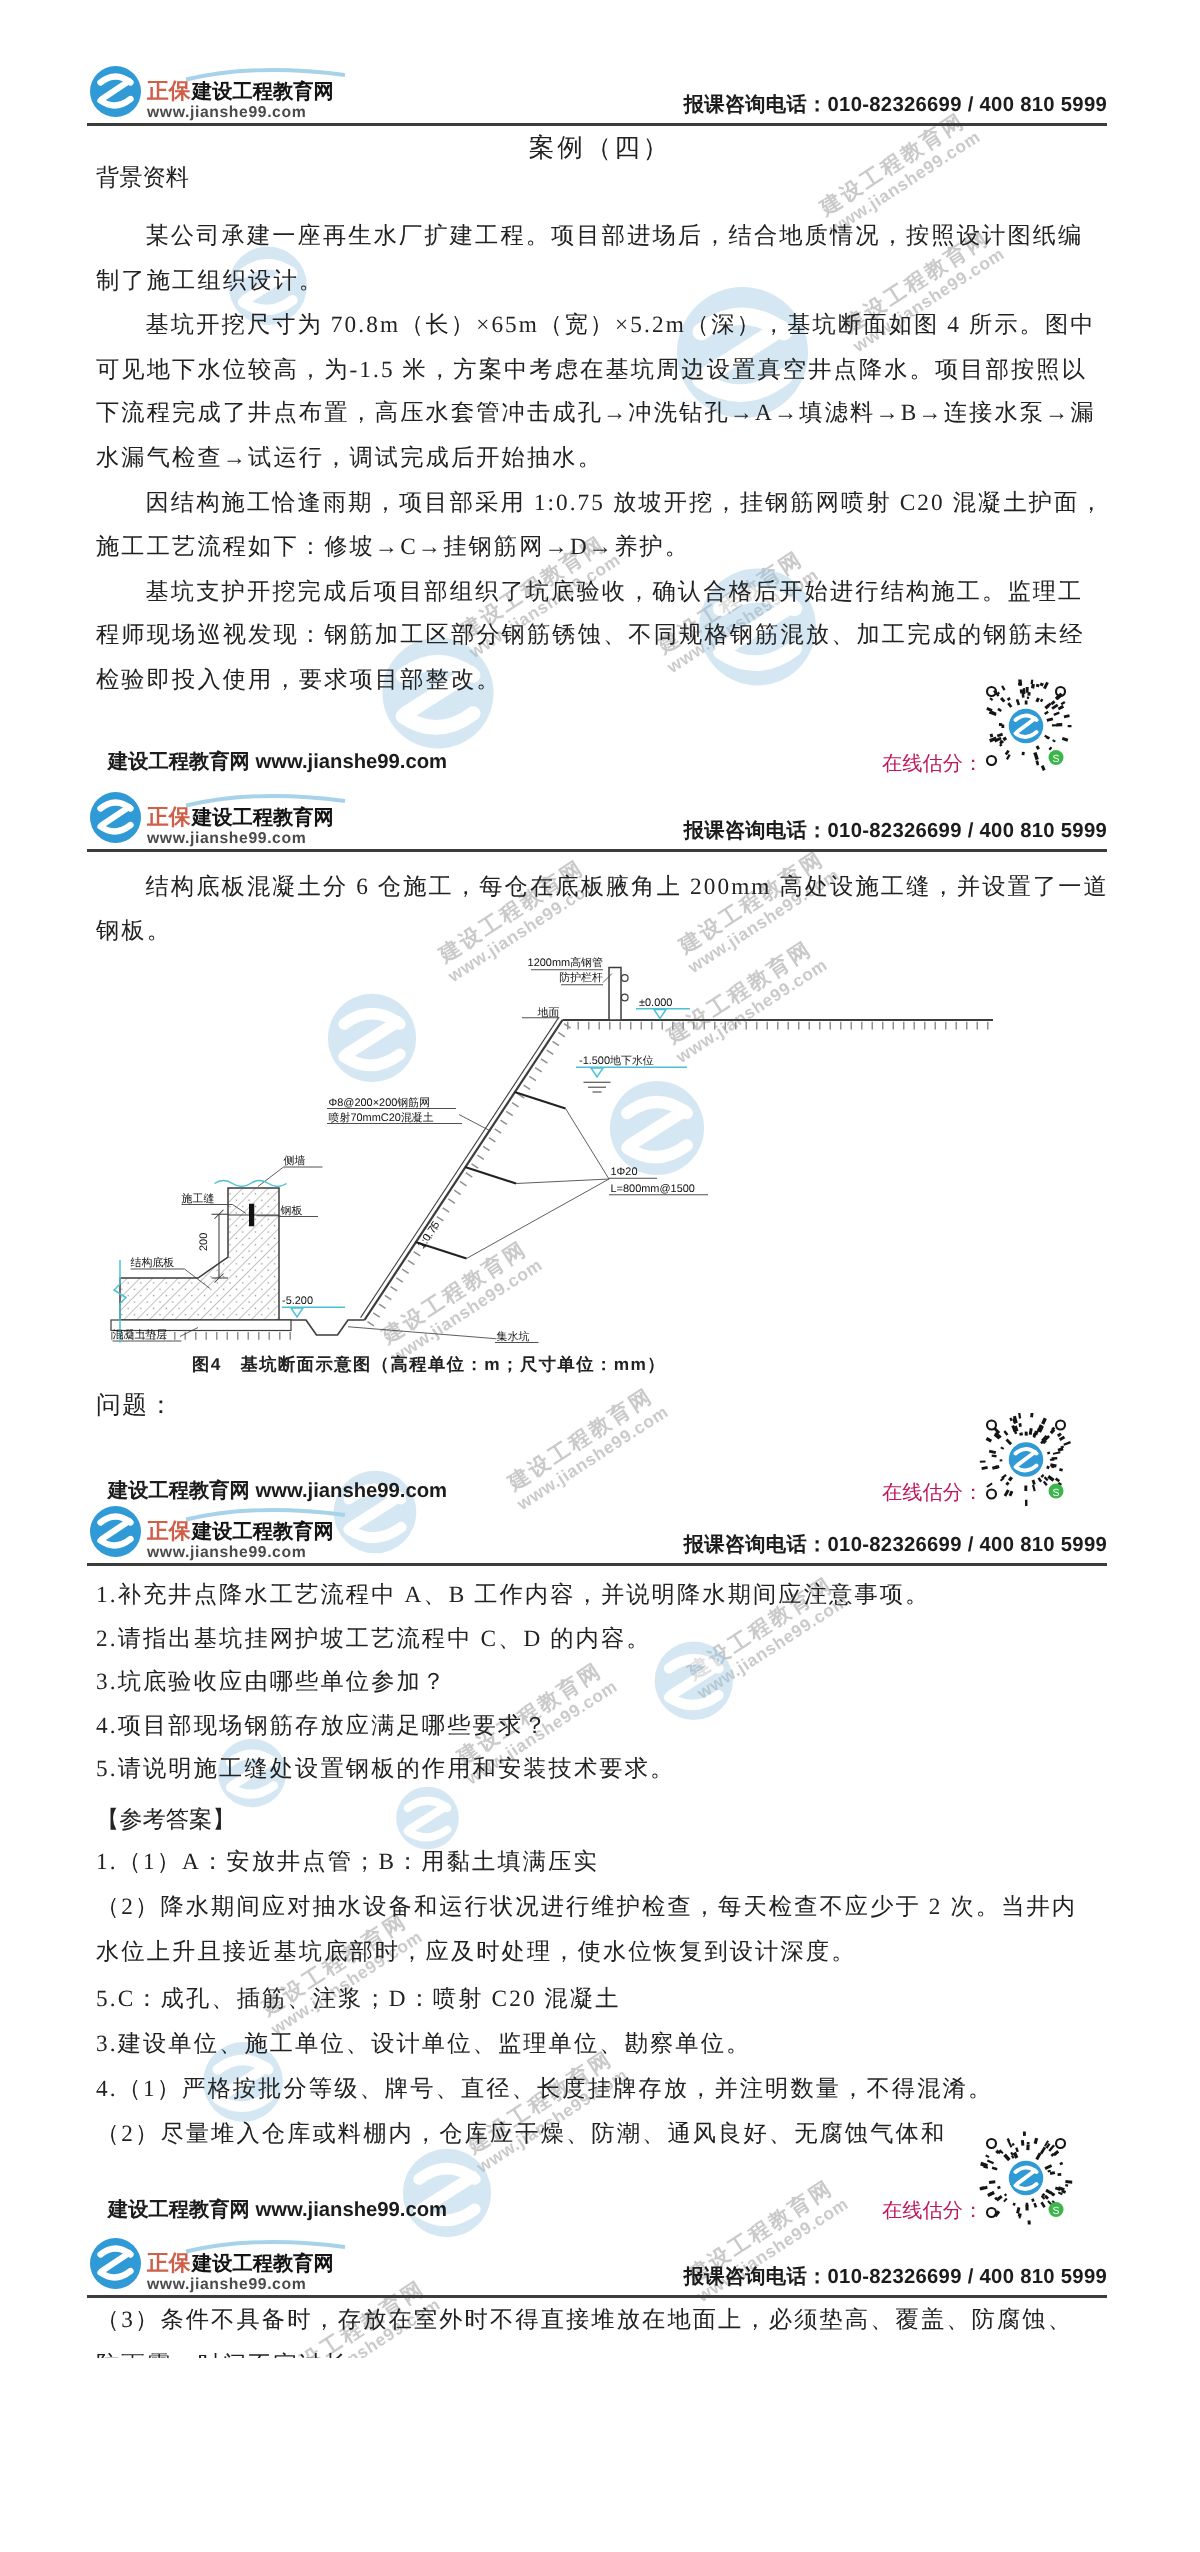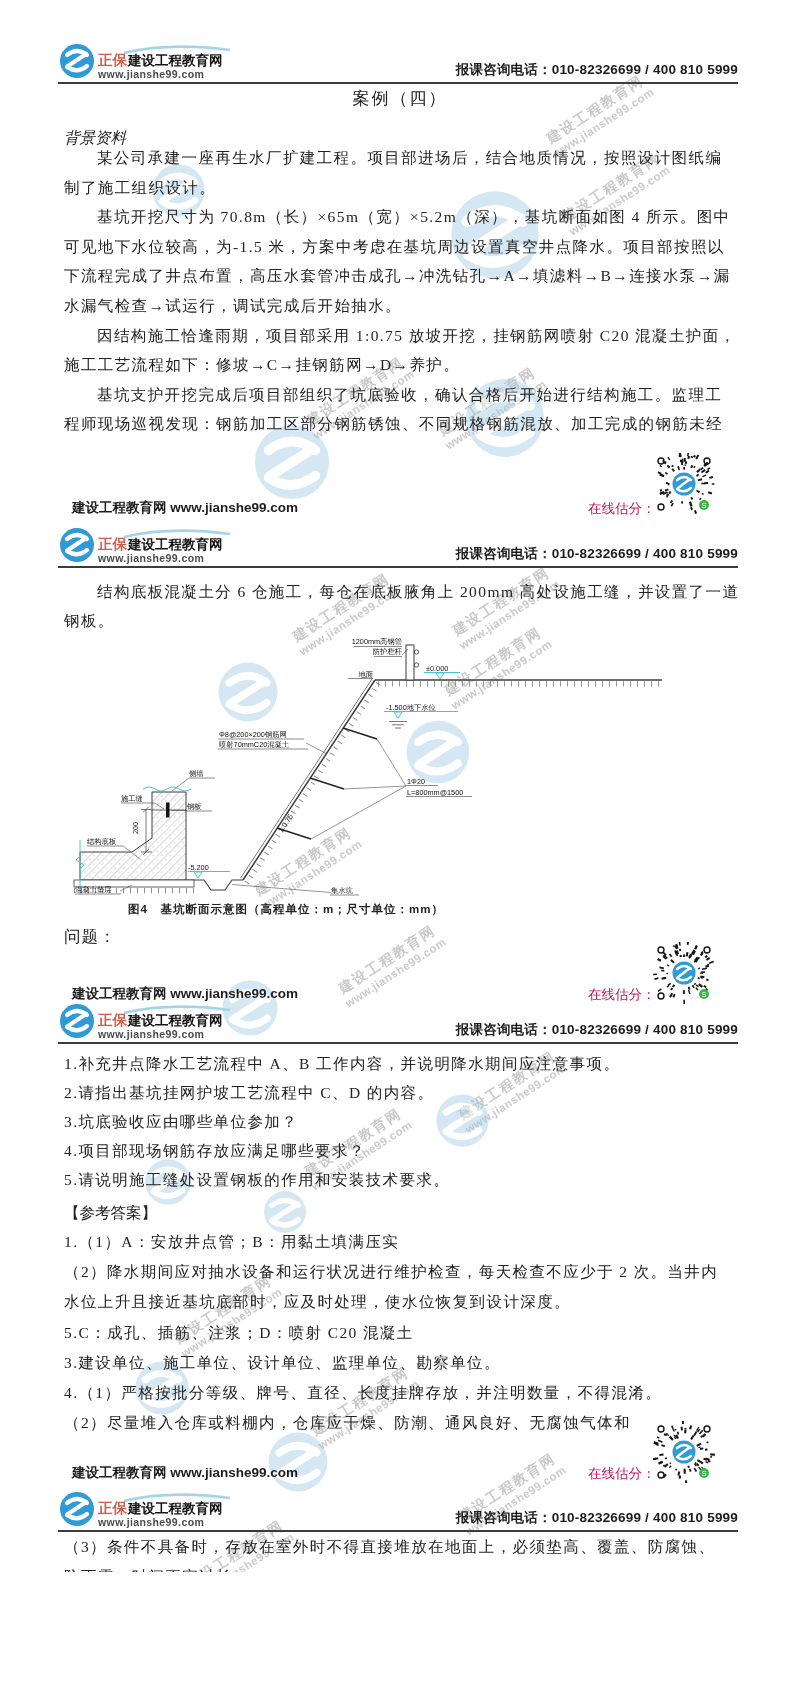--- a/index.html
+++ b/index.html
@@ -53,33 +53,34 @@
     <path d="M66,13 Q112,2 172,10" stroke="#a6d3ea" stroke-width="2.6" fill="none"></path>
     <text x="40" y="25" font-size="14.5" font-weight="bold" fill="#cf5f49">正保</text>
     <text x="70" y="25" font-size="13.5" font-weight="bold" fill="#141414">建设工程教育网</text>
     <text x="40" y="38" font-size="10.5" font-weight="bold" fill="#4a4a4a" letter-spacing="0.4">www.jianshe99.com</text>
   </svg>
 </div>
     <div class="phone">报课咨询电话：010-82326699 / 400 810 5999</div>
   </div>
 
   <div class="title">案例（四）</div>
-  <div class="h-block" style="top:128px;font-style:italic;">背景资料</div>
+  <div class="h-block" style="top:108px;">背景资料</div>
 
   <div class="lines lh296" style="top:143px;">
       <div class="line ind">某公司承建一座再生水厂扩建工程。项目部进场后，结合地质情况，按照设计图纸编</div>
       <div class="line">制了施工组织设计。</div>
       <div class="line ind">基坑开挖尺寸为 70.8m（长）×65m（宽）×5.2m（深），基坑断面如图 4 所示。图中</div>
       <div class="line">可见地下水位较高，为-1.5 米，方案中考虑在基坑周边设置真空井点降水。项目部按照以</div>
       <div class="line">下流程完成了井点布置，高压水套管冲击成孔→冲洗钻孔→A→填滤料→B→连接水泵→漏</div>
       <div class="line">水漏气检查→试运行，调试完成后开始抽水。</div>
       <div class="line ind">因结构施工恰逢雨期，项目部采用 1:0.75 放坡开挖，挂钢筋网喷射 C20 混凝土护面，</div>
       <div class="line">施工工艺流程如下：修坡→C→挂钢筋网→D→养护。</div>
       <div class="line ind">基坑支护开挖完成后项目部组织了坑底验收，确认合格后开始进行结构施工。监理工</div>
       <div class="line">程师现场巡视发现：钢筋加工区部分钢筋锈蚀、不同规格钢筋混放、加工完成的钢筋未经</div>
+      <div class="line">检验即投入使用，要求项目部整改。</div>
     </div>
 
   <div class="ftr-site" style="top:499px;">建设工程教育网  www.jianshe99.com</div>
   <div class="ftr-score" style="top:500px;">在线估分：</div>
   <div class="qr" style="top:453px;"><svg width="62" height="62" viewBox="0 0 62 62">
         <line x1="58.81146610736184" y1="31.009573310475904" x2="61.32379635229893" y2="31.01043810909385" stroke="#151515" stroke-width="1.510550923464145"></line>
         <line x1="28.157583348723033" y1="9.193757897436015" x2="27.81472160284377" y2="6.563416481798679" stroke="#151515" stroke-width="2.0520530180782326"></line>
         <line x1="31.705927884209505" y1="8.868501546562605" x2="31.830128987487637" y2="4.9746809643182175" stroke="#151515" stroke-width="1.9359146044756819"></line>
         <line x1="38.17997914799115" y1="14.89821984234786" x2="39.324295409550615" y2="12.3319827412816" stroke="#151515" stroke-width="2.007901353346138"></line>
         <line x1="26.251394002078293" y1="16.973711365104258" x2="25.002799860481733" y2="13.285651790244156" stroke="#151515" stroke-width="1.7678956626299283"></line>

